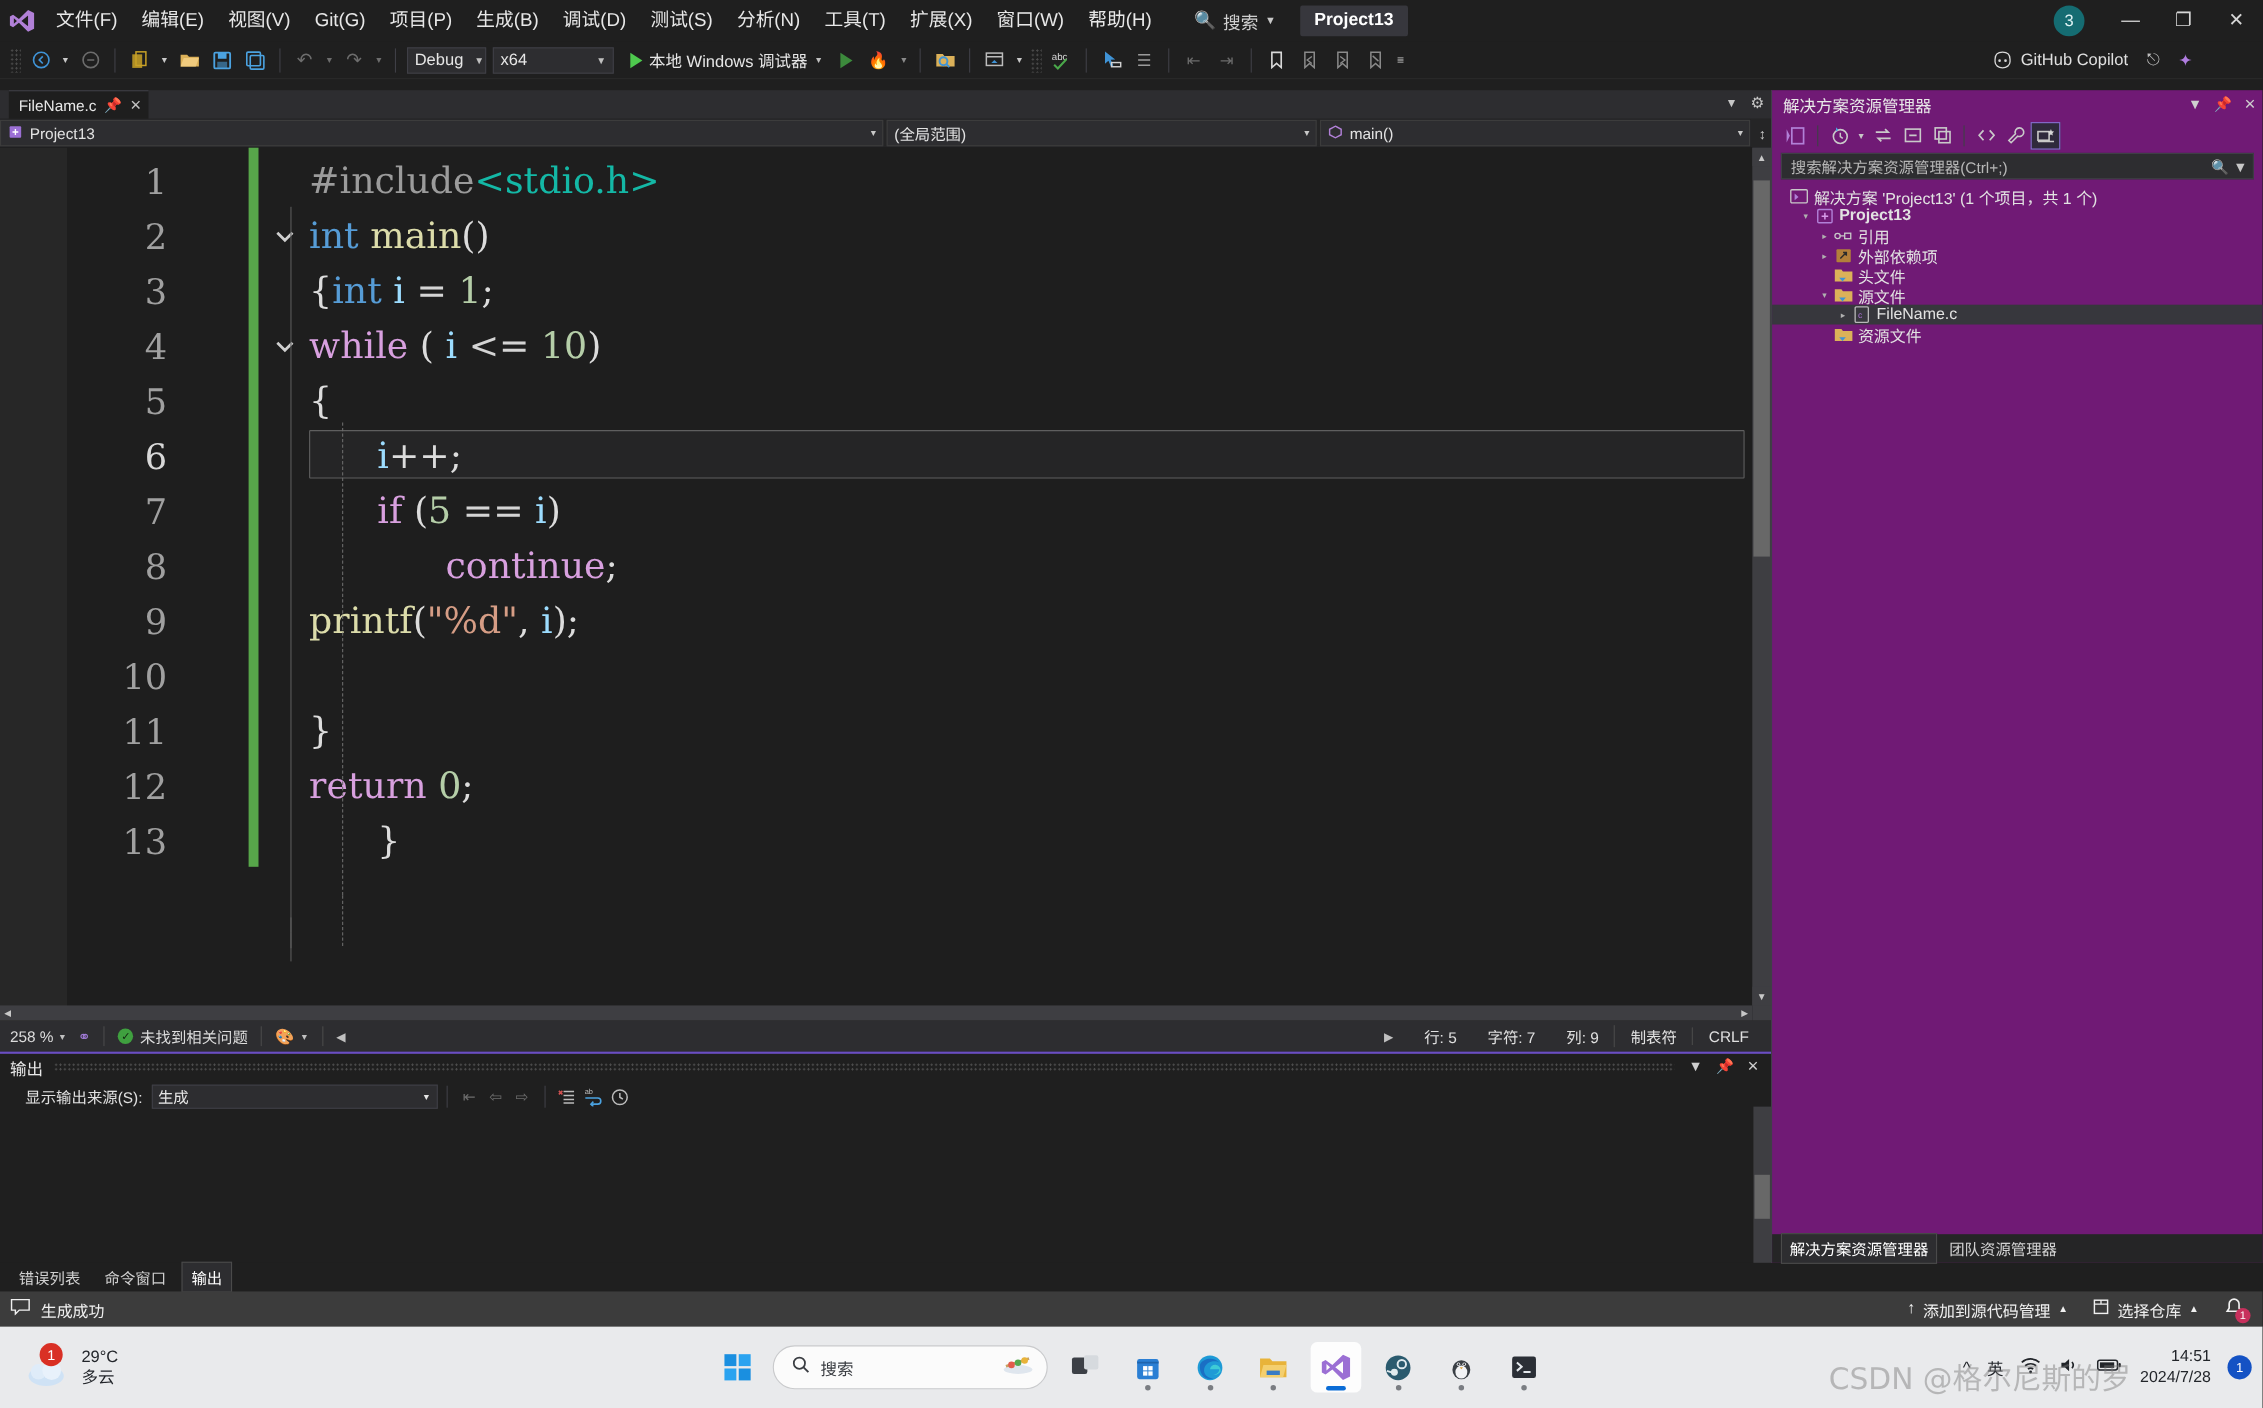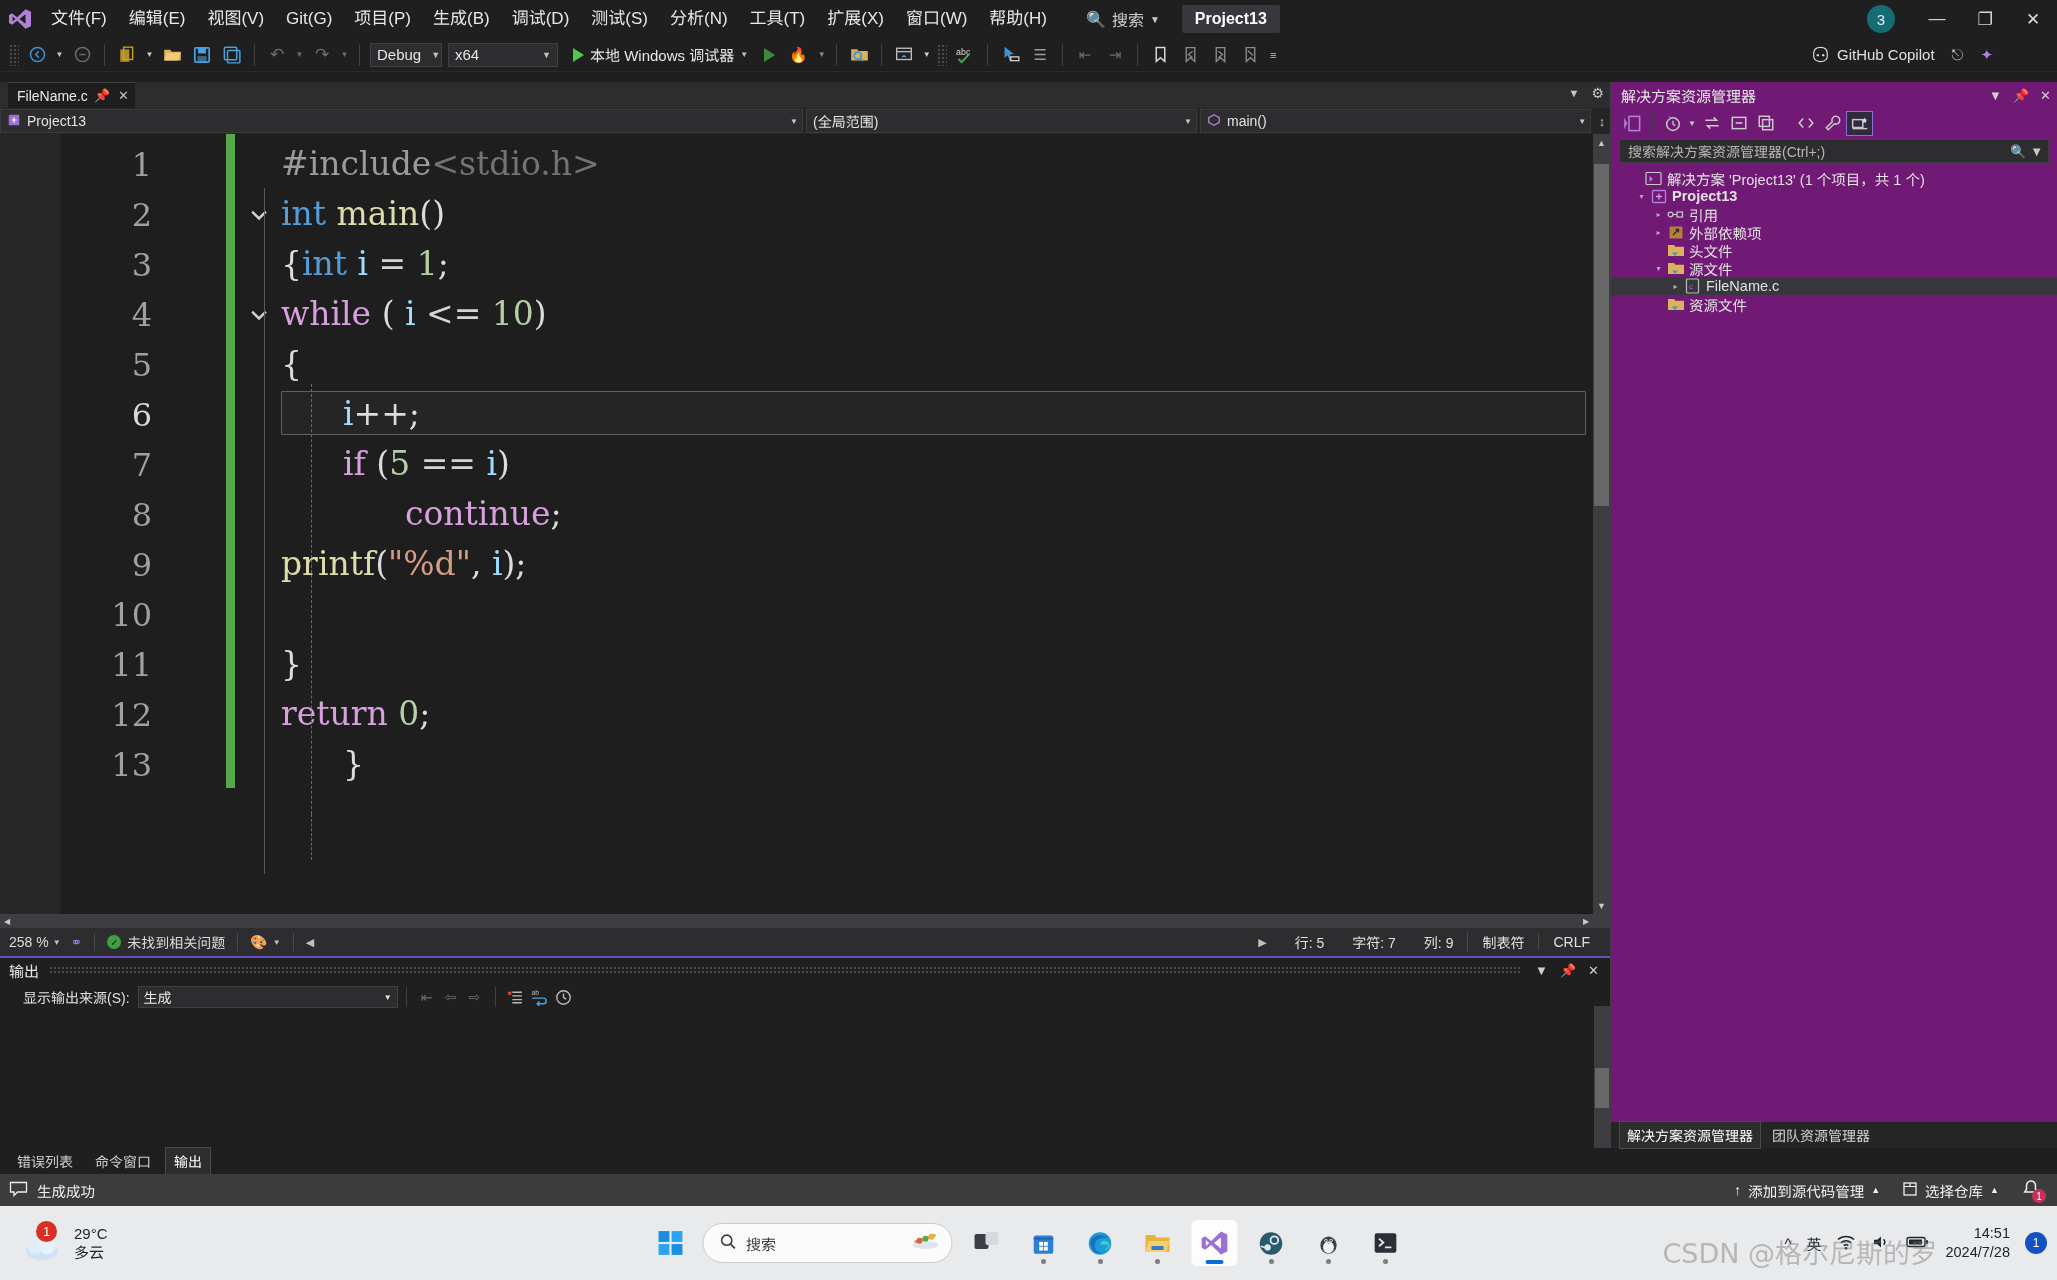--- a/index.html
+++ b/index.html
@@ -123,21 +123,21 @@
   .guide.dash { border-left:1px dashed #6a6a6a; }
   .codetext {
     position:absolute; left:0; top:5px; font-size:33px; line-height:42px;
     white-space:pre; font-family:"DejaVu Serif","Liberation Serif",serif;
   }
   .hl-box {
     position:absolute; left:281px; width:1305px; height:44px;
     border:1px solid #5f5f5f; background:#252526; border-radius:1px;
   }
   .c-pre   { color:#9b9b9b; }
-  .c-inc   { color:#737373; }
+  .c-inc   { color:#14b8a6; }
   .c-kw    { color:#569cd6; }
   .c-ctrl  { color:#d8a0df; }
   .c-fn    { color:#dcdcaa; }
   .c-var   { color:#9cdcfe; }
   .c-num   { color:#b5cea8; }
   .c-str   { color:#d69d85; }
   .c-plain { color:#dcdcdc; }
   .c-op    { color:#d4d4d4; }
 
   .vscroll-track { position:absolute; right:0; top:0; width:17px; height:794px; background:#3e3e42; }
@@ -707,21 +707,21 @@
             <path d="M1.5 13h13" stroke="#c9c9c9" stroke-width="1.3"></path>
             <path d="M12 3l.7 1.7 1.8.3-1.3 1.3.3 1.8L12 7.3 10.4 8.1l.3-1.8L9.4 5l1.8-.3z" fill="#d8d8d8"></path>
           </svg>
       </div>
     </div>
     <div class="sx-search">
       <span class="ph">搜索解决方案资源管理器(Ctrl+;)</span>
       <span class="sic">🔍 ▼</span>
     </div>
     <div class="sx-tree" id="sx-tree">
-        <div class="trow" style="padding-left: 18px;">
+        <div class="trow" style="padding-left: 0;">
           <span class="tw"></span>
           <span class="tico">
             <svg width="17" height="15" viewBox="0 0 17 15">
               <rect x="1" y="1.5" width="15" height="12" rx="1" fill="none" stroke="#c9c9c9" stroke-width="1.2"></rect>
               <path d="M4.5 5 8 8l-3.5 3" fill="#b180d7"></path>
             </svg>
           </span>
           <span class="tlab">解决方案 'Project13' (1 个项目，共 1 个)</span>
         </div>
         <div class="trow" style="padding-left: 23px;">

